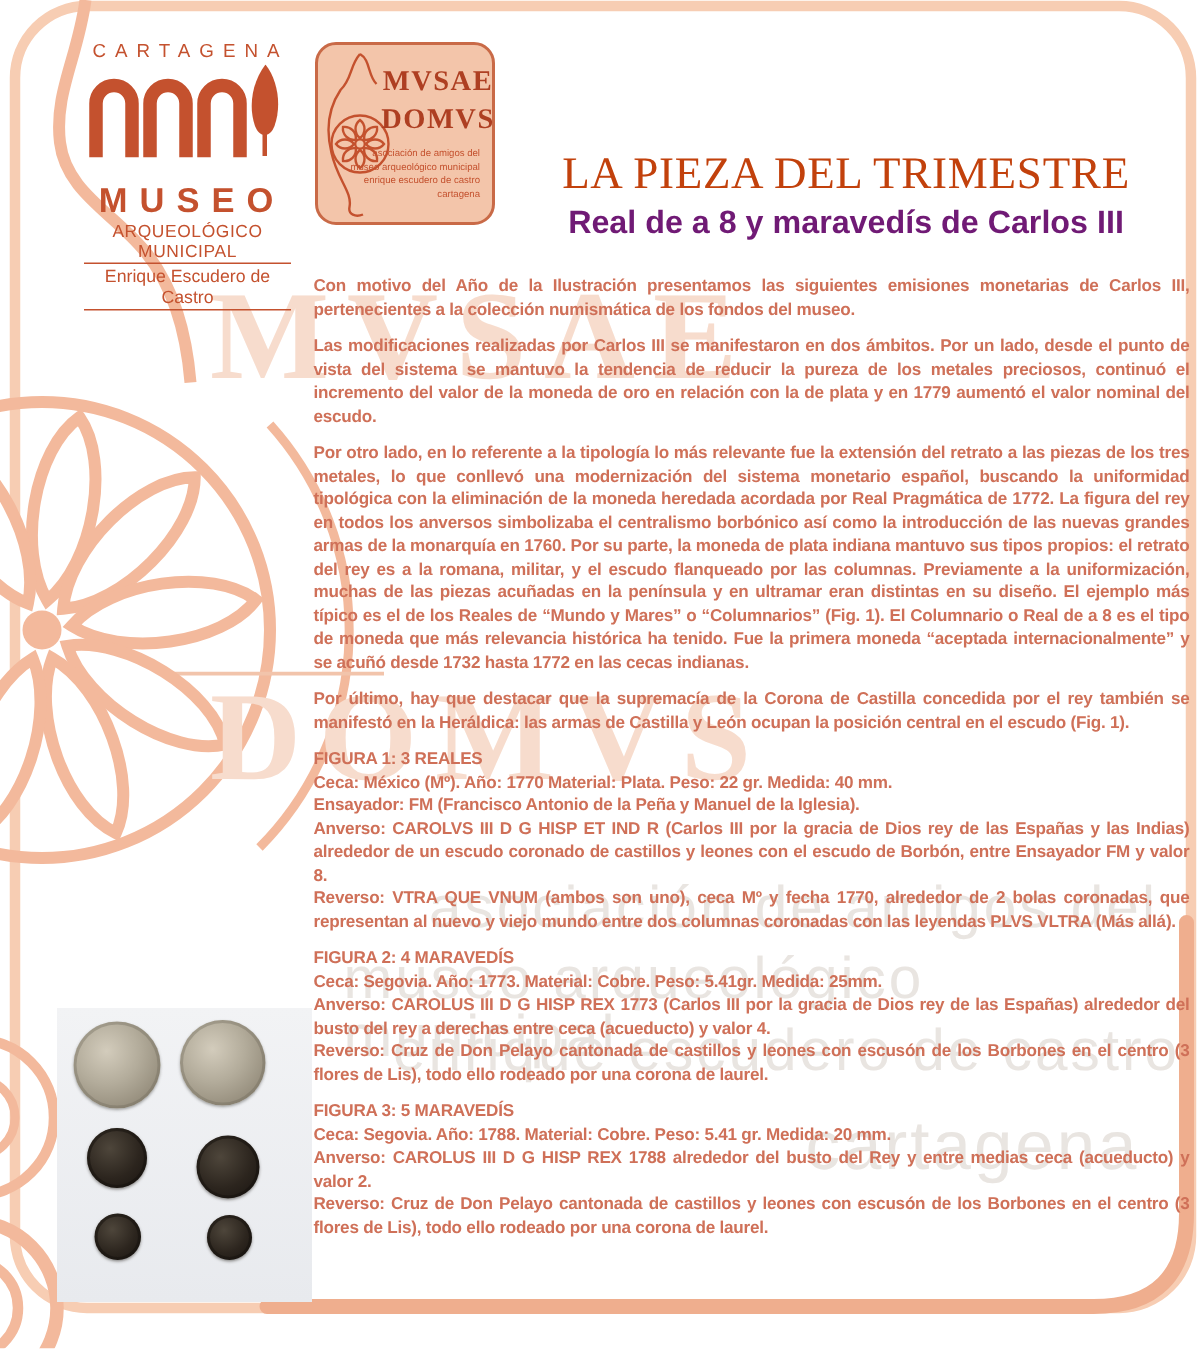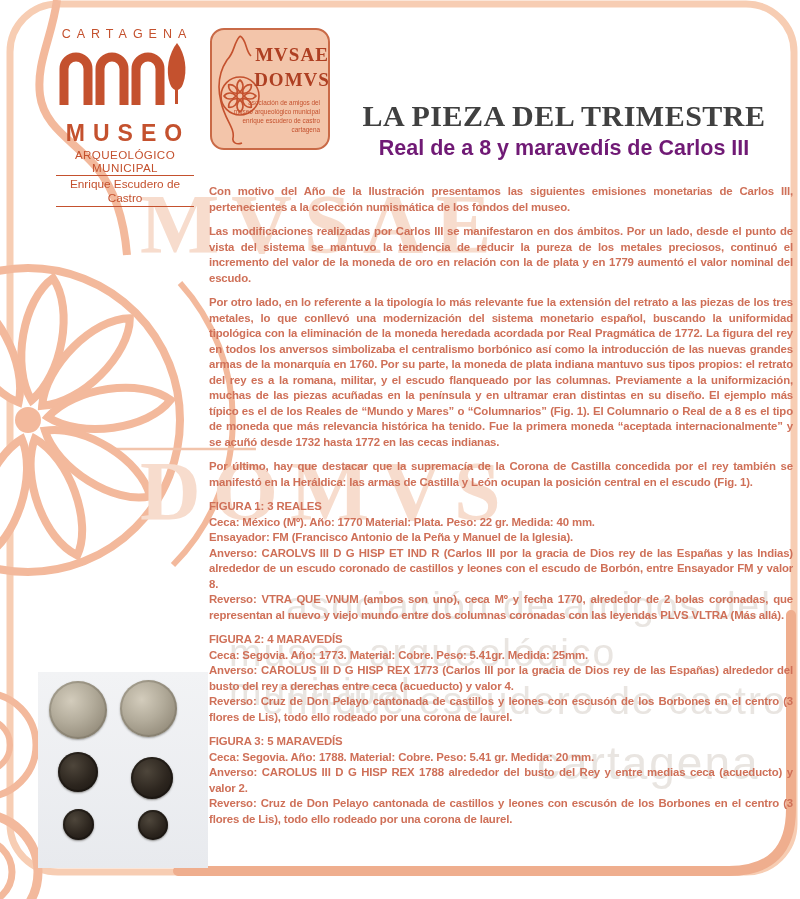--- a/index.html
+++ b/index.html
@@ -20,21 +20,21 @@
   .museo-person{font-size:11.8px;border-bottom:1.5px solid #c4512e;padding-bottom:1px;margin-top:1px;}
   .mvsae-box{position:absolute;left:210px;top:28px;width:120px;height:122px;z-index:2;
              background:#f3c5aa;border:2.5px solid #c96a47;border-radius:14px;box-sizing:border-box;}
   .mvsae-word{position:absolute;left:42px;width:76px;text-align:center;font-family:"Liberation Serif", serif;
               font-weight:bold;color:#ae3f22;font-size:19px;letter-spacing:1px;}
   .mvsae-w1{top:14px;} .mvsae-w2{top:39px;}
   .mvsae-small{position:absolute;right:8px;top:68px;width:90px;text-align:right;color:#c4512e;
                font-size:6.4px;line-height:9px;}
   .amphora{position:absolute;left:4px;top:4px;}
   .title-block{position:absolute;left:335px;top:100px;width:458px;z-index:2;text-align:center;}
-  .main-title{font-family:"Liberation Serif", serif;font-weight:bold;font-size:30px;color:#404040;
+  .main-title{font-family:"Liberation Serif", serif;font-weight:normal;font-size:30px;color:#c2410c;
               letter-spacing:0.5px;line-height:1.05;}
   .sub-title{font-size:21.5px;font-weight:bold;color:#701a75;margin-top:4px;letter-spacing:0px;}
   
   .content{position:absolute;left:209px;top:184px;width:584px;z-index:2;color:#cf7058;
            font-size:11.4px;line-height:15.5px;letter-spacing:-0.15px;text-align:justify;}
   .content p{margin:0;font-weight:bold;}
   .content p.gap{margin-top:9px;}
   .fig-heading{font-weight:bold;}
   
   .coin-photo{position:absolute;left:38px;top:672px;width:170px;height:196px;z-index:2;

